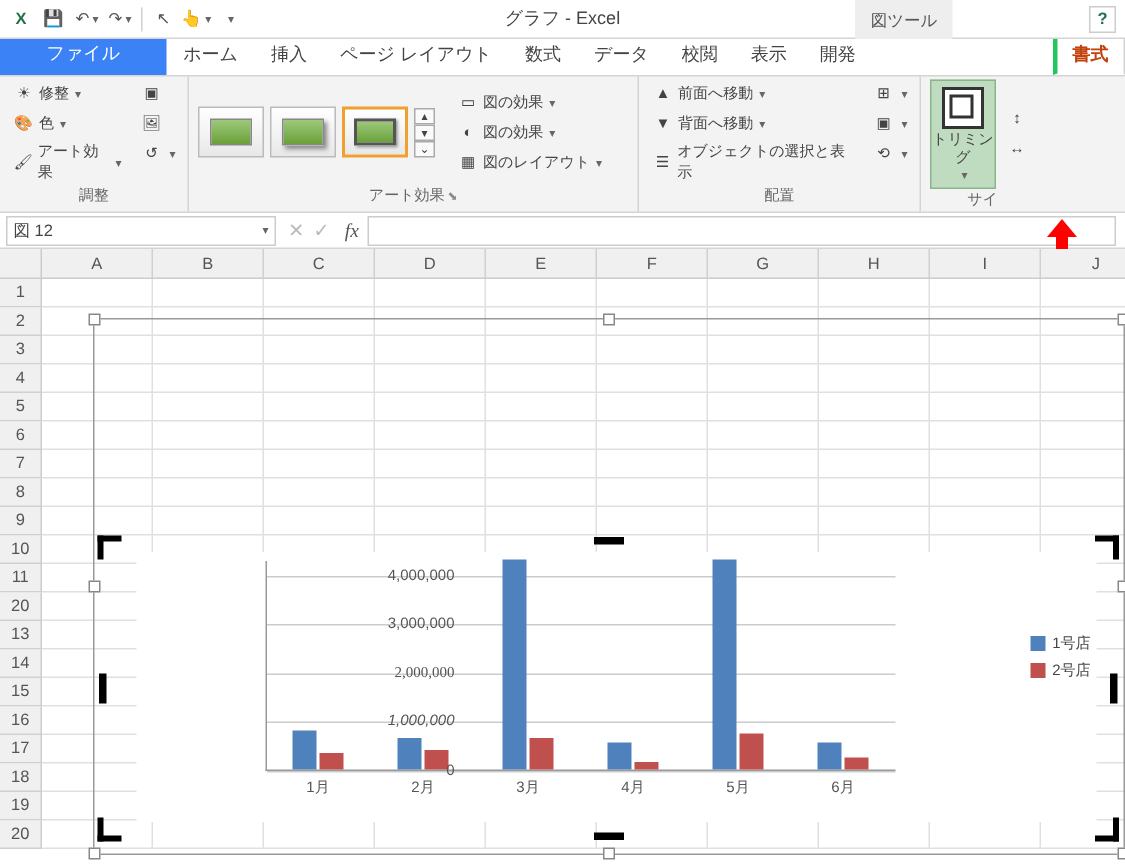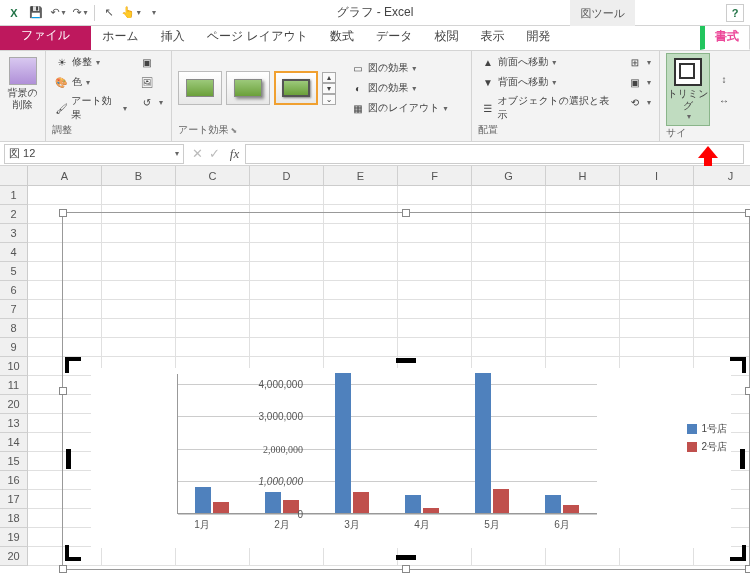--- a/index.html
+++ b/index.html
@@ -11,29 +11,29 @@
 .qat-icon { width:20px; height:20px; display:flex; align-items:center; justify-content:center; color:#555; }
 .qat-icon.xl { color:#217346; font-weight:bold; }
 .qat-sep { width:1px; height:16px; background:#d0d0d0; margin:0 2px; }
 .title-center { position:absolute; left:50%; transform:translateX(-50%); font-size:12px; color:#444; }
 .title-toolgroup { position:absolute; right:115px; top:0; height:26px; background:#eee; padding:0 10px; display:flex; align-items:center; font-size:11px; color:#555; }
 .help-icon { position:absolute; right:6px; top:4px; width:18px; height:18px; display:flex; align-items:center; justify-content:center; background:#fff; border:1px solid #ccc; color:#217346; font-weight:bold; cursor:pointer; }
 
 
 .tabs { height:24px; display:flex; align-items:flex-end; background:#fff; }
 .tab { padding:4px 10px; font-size:12px; color:#444; cursor:pointer; border:1px solid transparent; }
-.tab.file { background:#be185d; color:#fff; padding:5px 20px; }
-.tab.active { background:#fff; border-top:1px solid #d4d4d4; border-left:5px solid #22c55e; border-right:1px solid #d4d4d4; color:#ec4899; font-weight:bold; }
+.tab.file { background:#3b82f6; color:#fff; padding:5px 30px; }
+.tab.active { background:#fff; border-top:1px solid #d4d4d4; border-left:3px solid #22c55e; border-right:1px solid #d4d4d4; color:#c2410c; font-weight:bold; }
 .tabs-spacer { flex:1; }
 
 
 .ribbon { height:92px; background:#f3f3f3; border-top:1px solid #d4d4d4; border-bottom:1px solid #d4d4d4; display:flex; }
 .rgroup { display:flex; flex-direction:column; border-right:1px solid #d4d4d4; padding:2px 6px; }
 .rgroup-body { flex:1; display:flex; gap:4px; align-items:flex-start; }
-.rgroup-label { text-align:left; font-size:10px; color:#666; padding-bottom:2px; }
+.rgroup-label { text-align:center; font-size:10px; color:#666; padding-bottom:2px; }
 .rgroup-label .dl { font-size:8px; color:#888; margin-left:2px; }
 .vbtn { display:flex; flex-direction:column; align-items:center; justify-content:center; width:44px; padding:4px 0; cursor:pointer; }
 .vbtn .ico { width:28px; height:28px; }
 .vbtn .lbl { font-size:10px; text-align:center; margin-top:2px; line-height:1.2; }
 .smallrow { display:flex; align-items:center; gap:2px; font-size:10px; color:#444; padding:1px 2px; }
 .smallrow .ic { width:16px; height:16px; display:flex; align-items:center; justify-content:center; }
 .drop { font-size:8px; color:#666; margin-left:2px; }
 .gallery { display:flex; gap:4px; align-items:center; }
 .gal-item { width:44px; height:34px; border:1px solid #bbb; background:linear-gradient(#fff,#e8e8e8); display:flex; align-items:center; justify-content:center; cursor:pointer; }
 .gal-item.sel { border:2px solid #f0a030; }
@@ -133,29 +133,20 @@
   <div class="tab">データ</div>
   <div class="tab">校閲</div>
   <div class="tab">表示</div>
   <div class="tab">開発</div>
   <div class="tabs-spacer"></div>
   <div class="tab active">書式</div>
 </div>
 
 <div class="ribbon">
 
-  <div class="rgroup" style="width:46px;">
-    <div class="rgroup-body">
-      <div class="vbtn">
-        <div class="ico" style="background:linear-gradient(#d8c8f0,#b090d8);border:1px solid #aaa;"></div>
-        <div class="lbl" style="white-space:pre-line;">背景の
-削除</div>
-      </div>
-    </div>
-  </div>
 
   <div class="rgroup" style="width:126px;">
     <div class="rgroup-body">
       <div style="display:flex;flex-direction:column;gap:2px;">
         <div class="smallrow">
             <span class="ic">☀</span>
             <span>修整</span>
             <span class="drop">▾</span>
           </div>
         <div class="smallrow">
@@ -630,21 +621,21 @@
                   <span>2号店</span>
                 </div>
             </div>
             <div id="yaxis"></div>
             <div id="xaxis"></div>
           <div class="yaxis-lbl" style="top: 146px;">0</div>
               <div class="yaxis-lbl" style="top: 113.442px; font-style: italic;">1,000,000</div>
               <div class="yaxis-lbl" style="top: 80.8837px; font-family: Liberation Serif, serif;">2,000,000</div>
               <div class="yaxis-lbl" style="top: 48.3256px;">3,000,000</div>
               <div class="yaxis-lbl" style="top: 15.7674px;">4,000,000</div>
-              <div class="xaxis-lbl" style="left: 111px;">1月</div>
+              <div class="xaxis-lbl" style="left: 121px;">1月</div>
               <div class="xaxis-lbl" style="left: 191px;">2月</div>
               <div class="xaxis-lbl" style="left: 261px;">3月</div>
               <div class="xaxis-lbl" style="left: 331px;">4月</div>
               <div class="xaxis-lbl" style="left: 401px;">5月</div>
               <div class="xaxis-lbl" style="left: 471px;">6月</div>
             </div>
         </div>
         </div>
     </div>
   </div>

